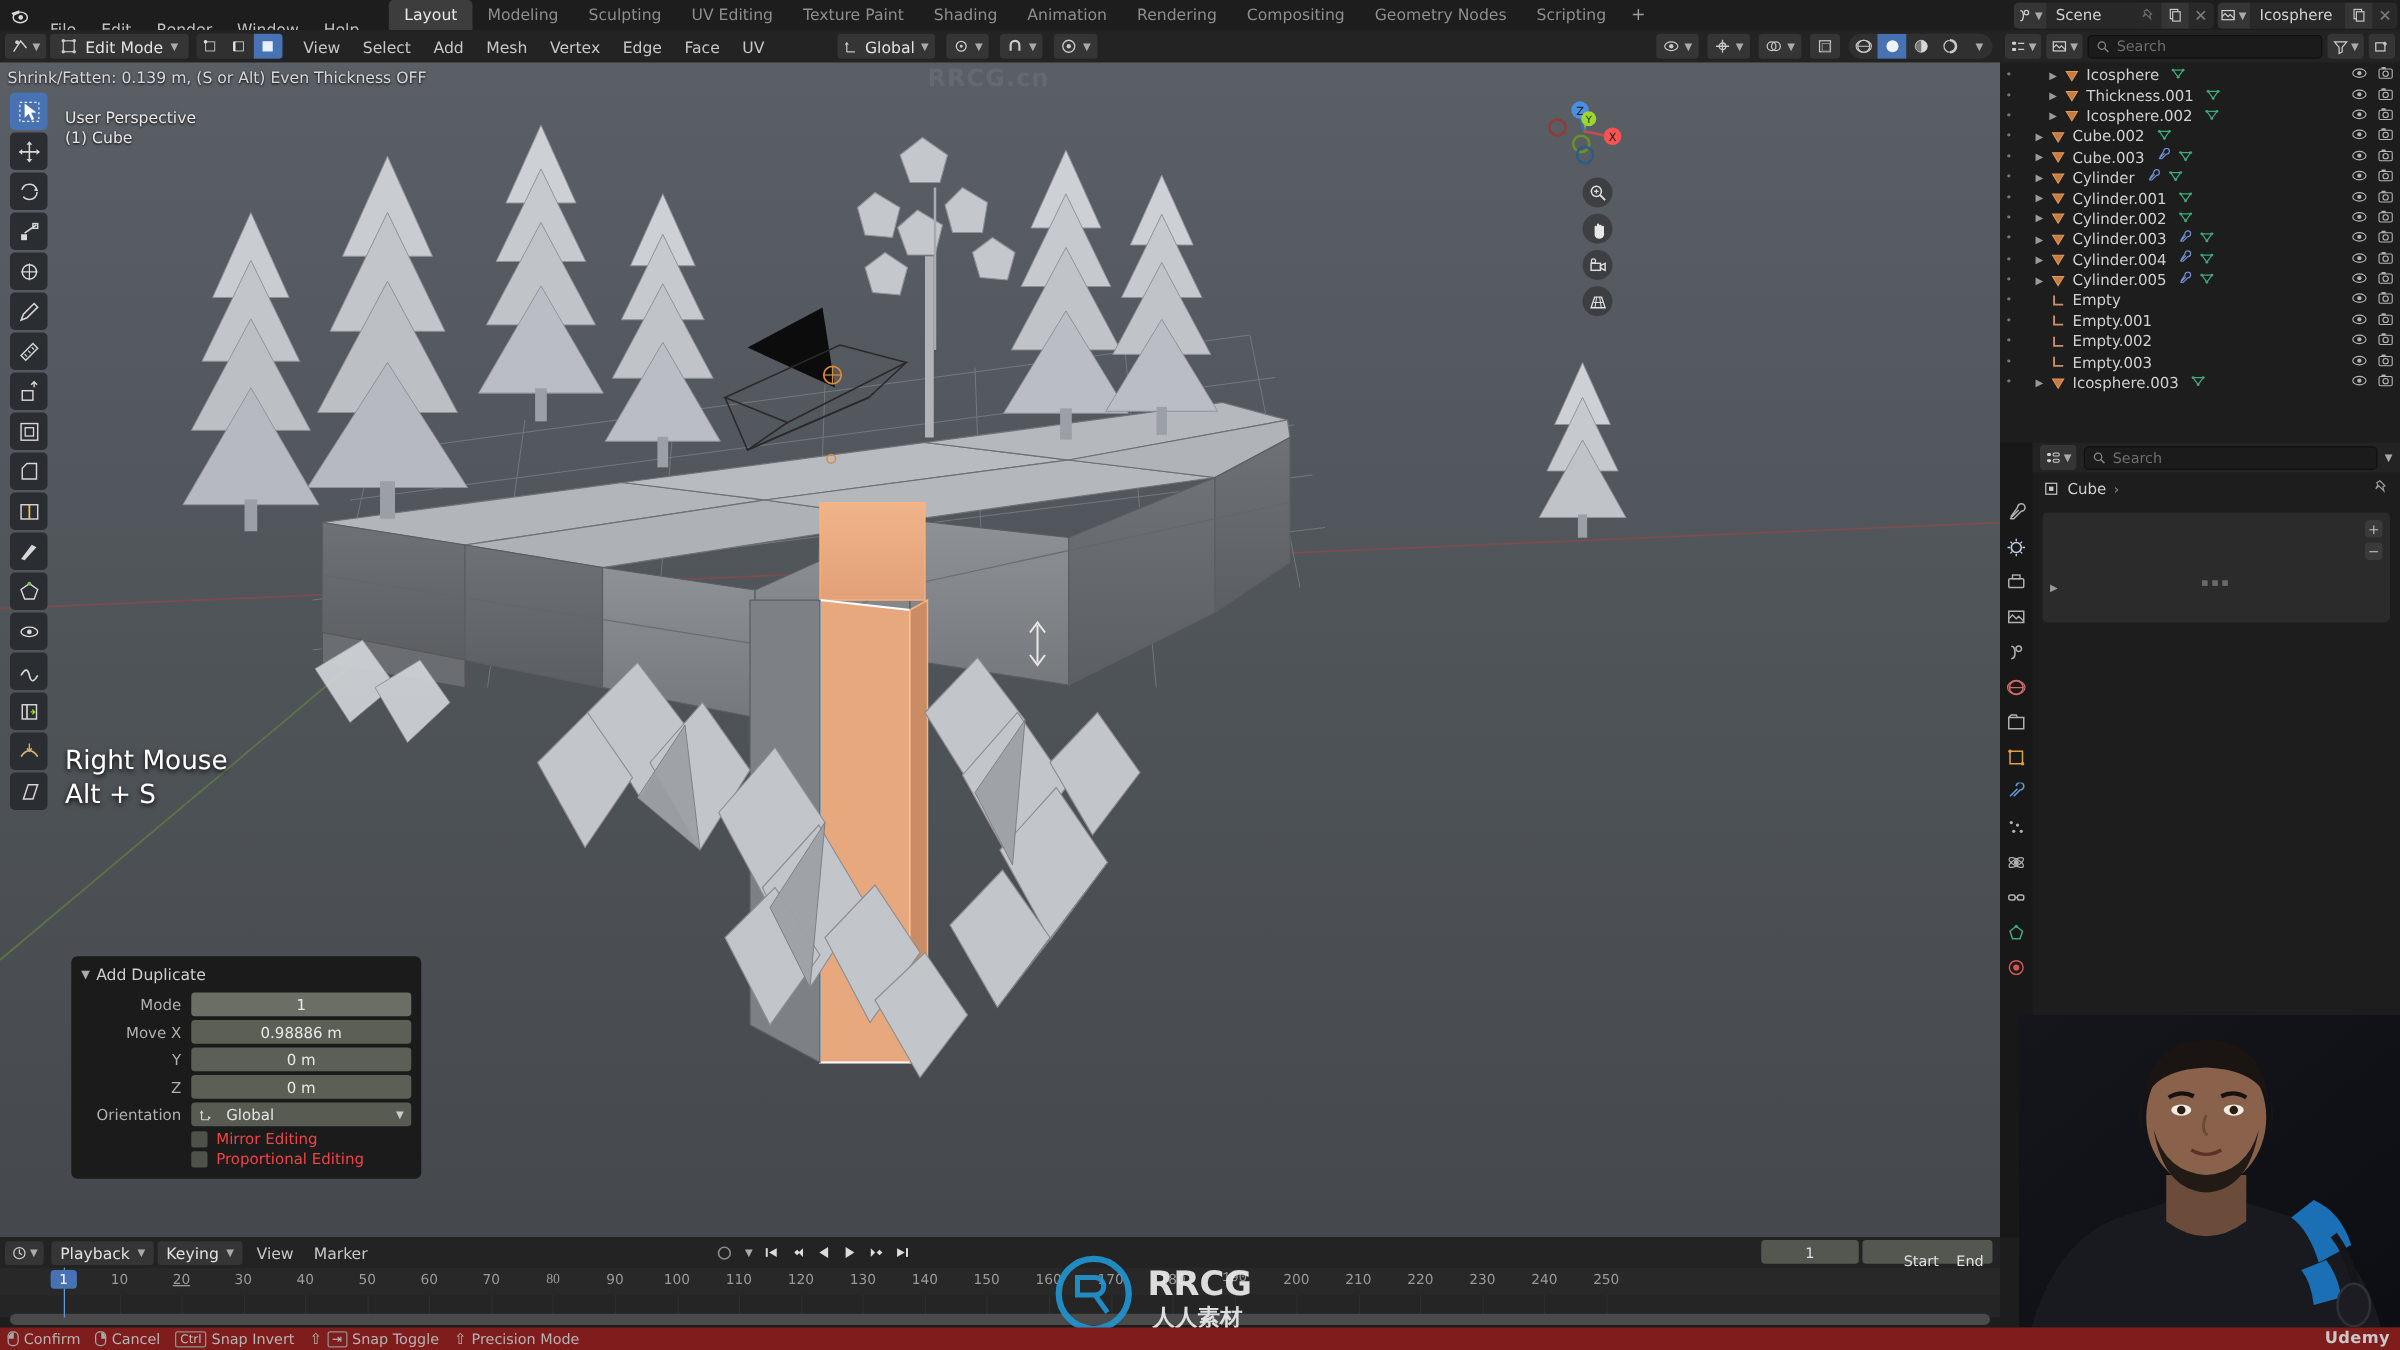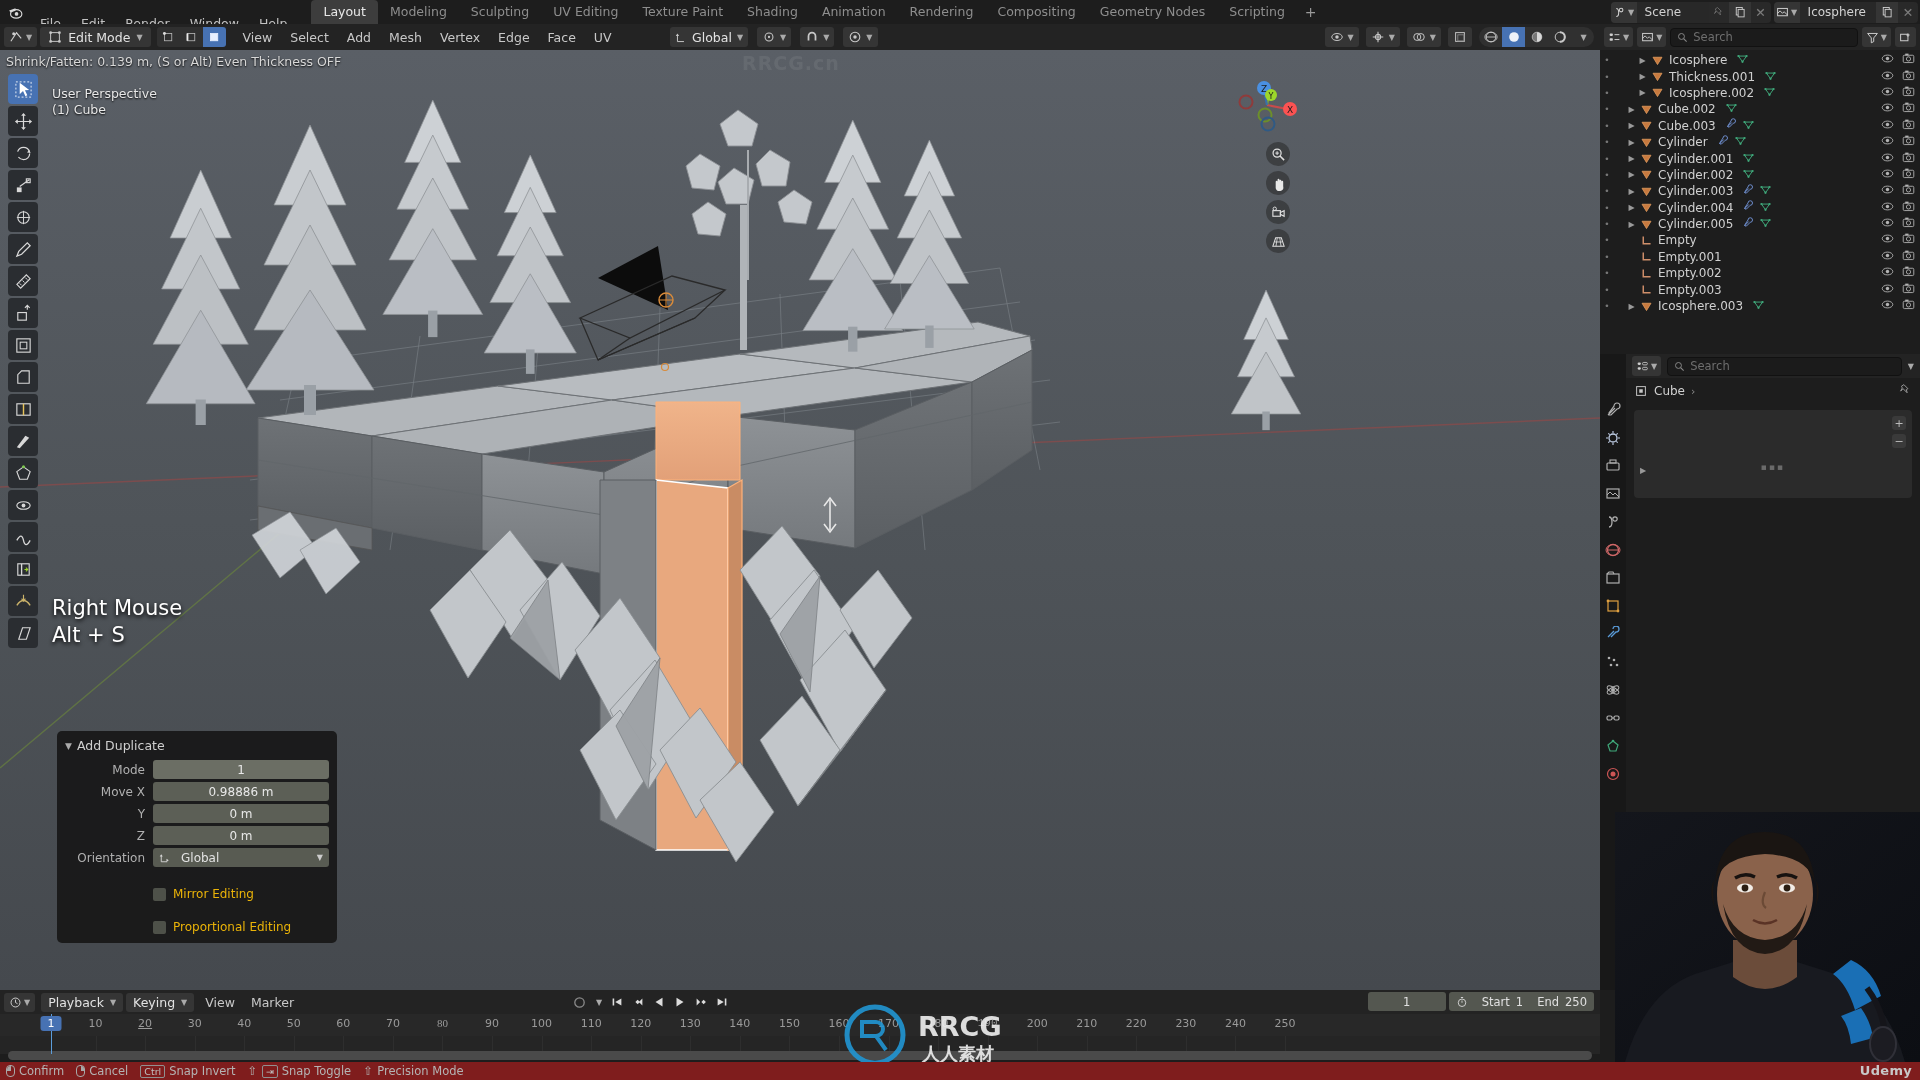--- a/index.html
+++ b/index.html
@@ -74,21 +74,21 @@
     border-radius:5px; padding:4px 0 7px 0; font-size:12px;}
   .op-title { display:flex; align-items:center; gap:5px; padding:3px 8px 5px 8px; color:#cfcfcf; font-size:12.5px;}
   .op-row { display:flex; align-items:center; height:21px; margin:1px 8px; }
   .op-lbl { width:88px; text-align:right; padding-right:8px; color:#b0b0b0; font-size:12px;}
   .op-val { flex:1; height:19px; background:#5c5f56; border-radius:3px; display:flex;
     align-items:center; justify-content:center; font-size:12px; color:#e8e8e8;}
   .op-val.sel { background:#6b6e64; }
   .op-drop { flex:1;height:19px;background:#585b52;border-radius:3px;display:flex;align-items:center;
     padding:0 6px; gap:6px; font-size:12px;}
   .op-drop .fill{flex:1; text-align:left; padding-left:4px;}
-  .op-chk { display:flex; align-items:center; gap:7px; margin:19px 8px 2px 96px; color:#eab308; font-size:12px;}
+  .op-chk { display:flex; align-items:center; gap:7px; margin:2px 8px 2px 96px; color:#ef4444; font-size:12px;}
   .chkbox { width:13px;height:13px;background:#4e5149;border-radius:2px;}
 
   
   .outliner { position:absolute; left:1600px; top:24px; width:320px; height:330px; background:#1d1d1d; }
   .ol-header { height:26px; background:#232323; display:flex; align-items:center; padding:0 4px; gap:4px;}
   .ol-ic { height:20px; display:flex; align-items:center; background:#353535; border-radius:3px; padding:0 4px;}
   .ol-search { flex:1; height:19px; background:#1b1b1b; border:1px solid #111; border-radius:4px;
     display:flex; align-items:center; gap:5px; padding:0 6px; font-size:11.5px; color:#6e6e6e;}
   .ol-list { padding-top:2px; overflow:hidden; height:304px;}
   .ol-row { height:16.4px; display:flex; align-items:center; font-size:12px; color:#d0d0d0; position:relative;}
@@ -122,21 +122,21 @@
   .tl-drop { display:flex;align-items:center;background:#353535;border-radius:3px;height:19px;padding:0 5px;margin-right:6px;}
   .tl-menu{padding:0 8px;color:#c8c8c8;}
   .tl-playback{display:flex;align-items:center;height:19px;background:#353535;border-radius:3px;padding:0 7px;gap:4px;margin-right:3px;}
   .tl-transport{display:flex;align-items:center;gap:2px;}
   .tl-tb{width:19px;height:19px;display:flex;align-items:center;justify-content:center;}
   .tl-frame-fields{position:absolute; right:6px; top:2px; display:flex; gap:3px; align-items:center;}
   .ff{height:19px;background:#545750;border-radius:3px;display:flex;align-items:center;justify-content:center;
     font-size:11.5px;color:#e0e0e0;padding:0 8px;}
   .ff.wide{min-width:78px}
   .ff.group{background:#545750;display:flex;gap:0;padding:0;}
-  .ff.group .seg2{padding:16px 7px;height:19px;display:flex;align-items:center;gap:6px;}
+  .ff.group .seg2{padding:16px 7px;height:19px;display:flex;align-items:center;gap:6px;flex-direction:column;}
   .tl-ruler{position:relative;height:22px;background:#282828;}
   .tl-tick{position:absolute;top:3px;font-size:11px;color:#9a9a9a;transform:translateX(-50%);}
   .tl-body{position:relative;height:18px;background:#252525;}
   .tl-gridline{position:absolute;top:0;width:1px;height:18px;background:#2e2e2e;}
   .playhead{position:absolute;top:0;width:1px;height:40px;background:#5b9ddb;}
   .playhead-lbl{position:absolute;top:1px;transform:translateX(-50%);background:#4772b3;color:#fff;
     font-size:11px;border-radius:3px;padding:1px 7px;}
   .tl-scroll{position:absolute;bottom:2px;left:8px;right:8px;height:9px;background:#4a4a4a;border-radius:5px;}
 
   

